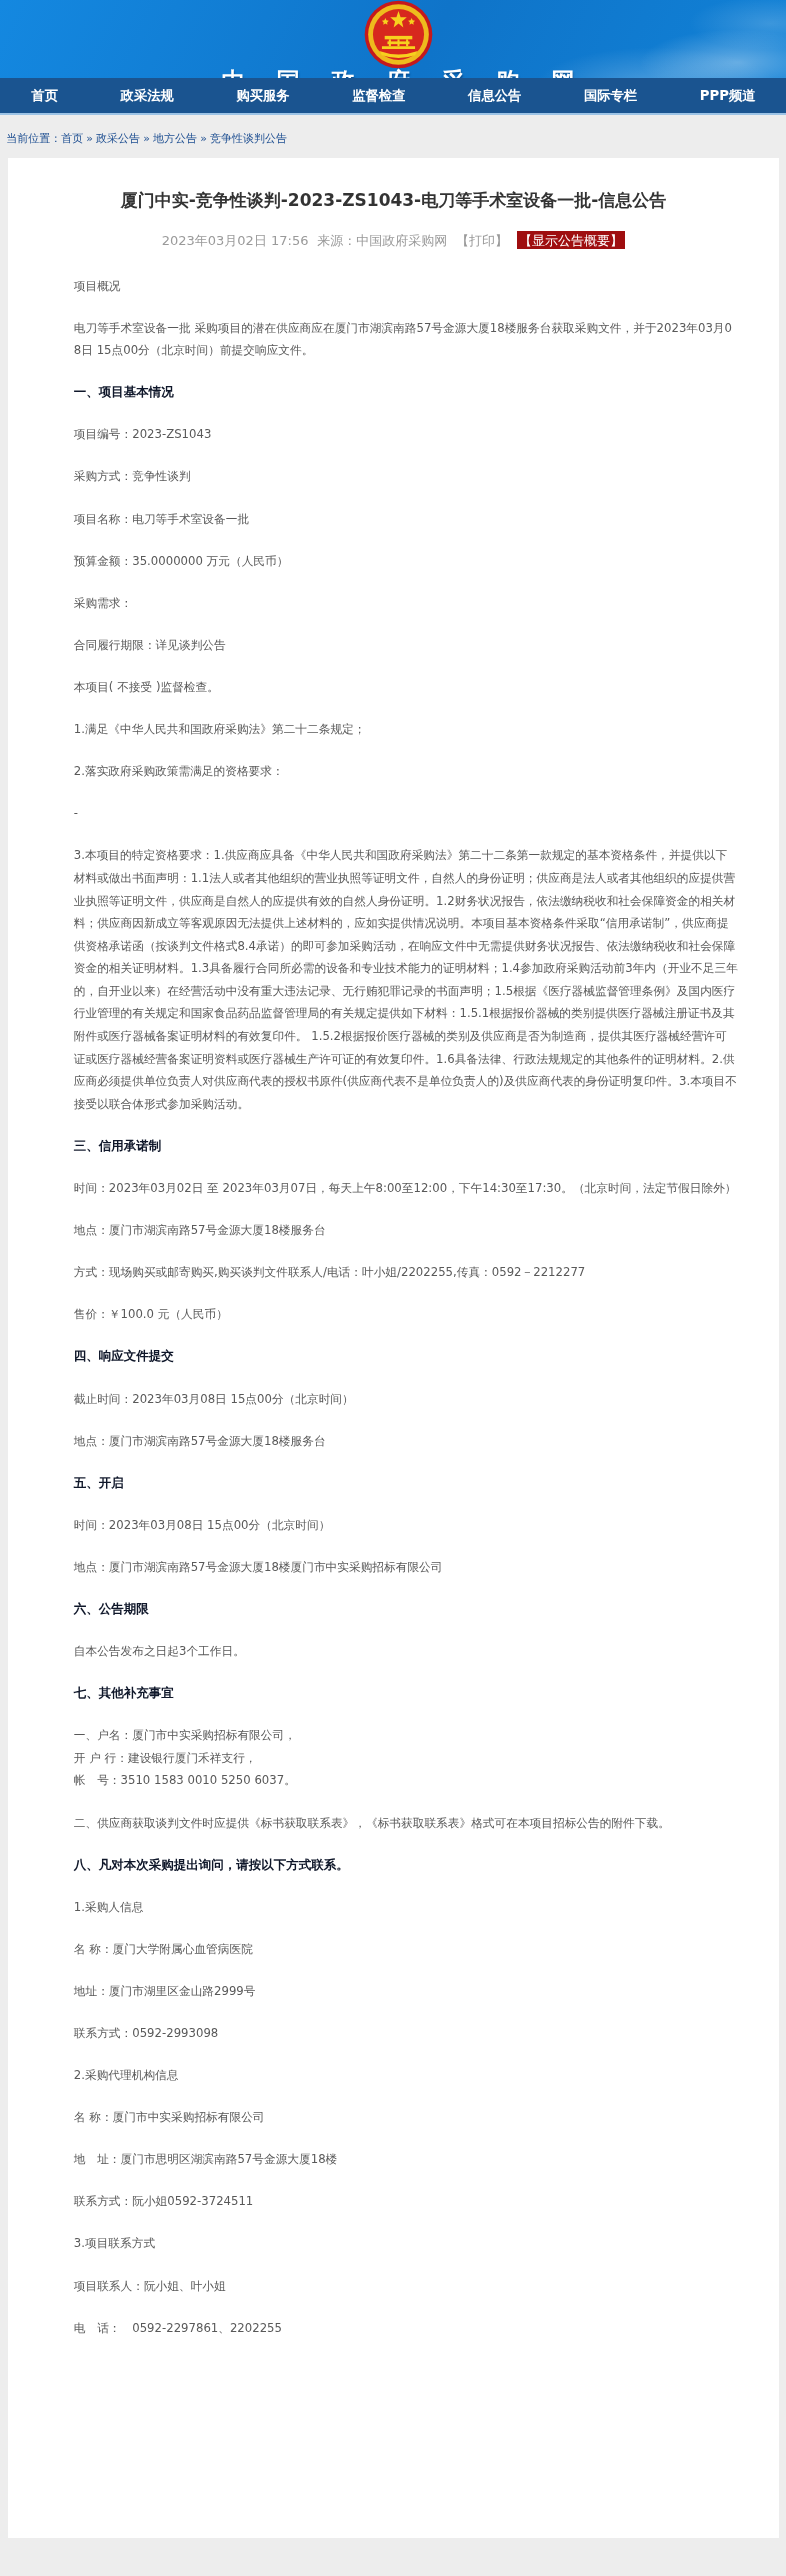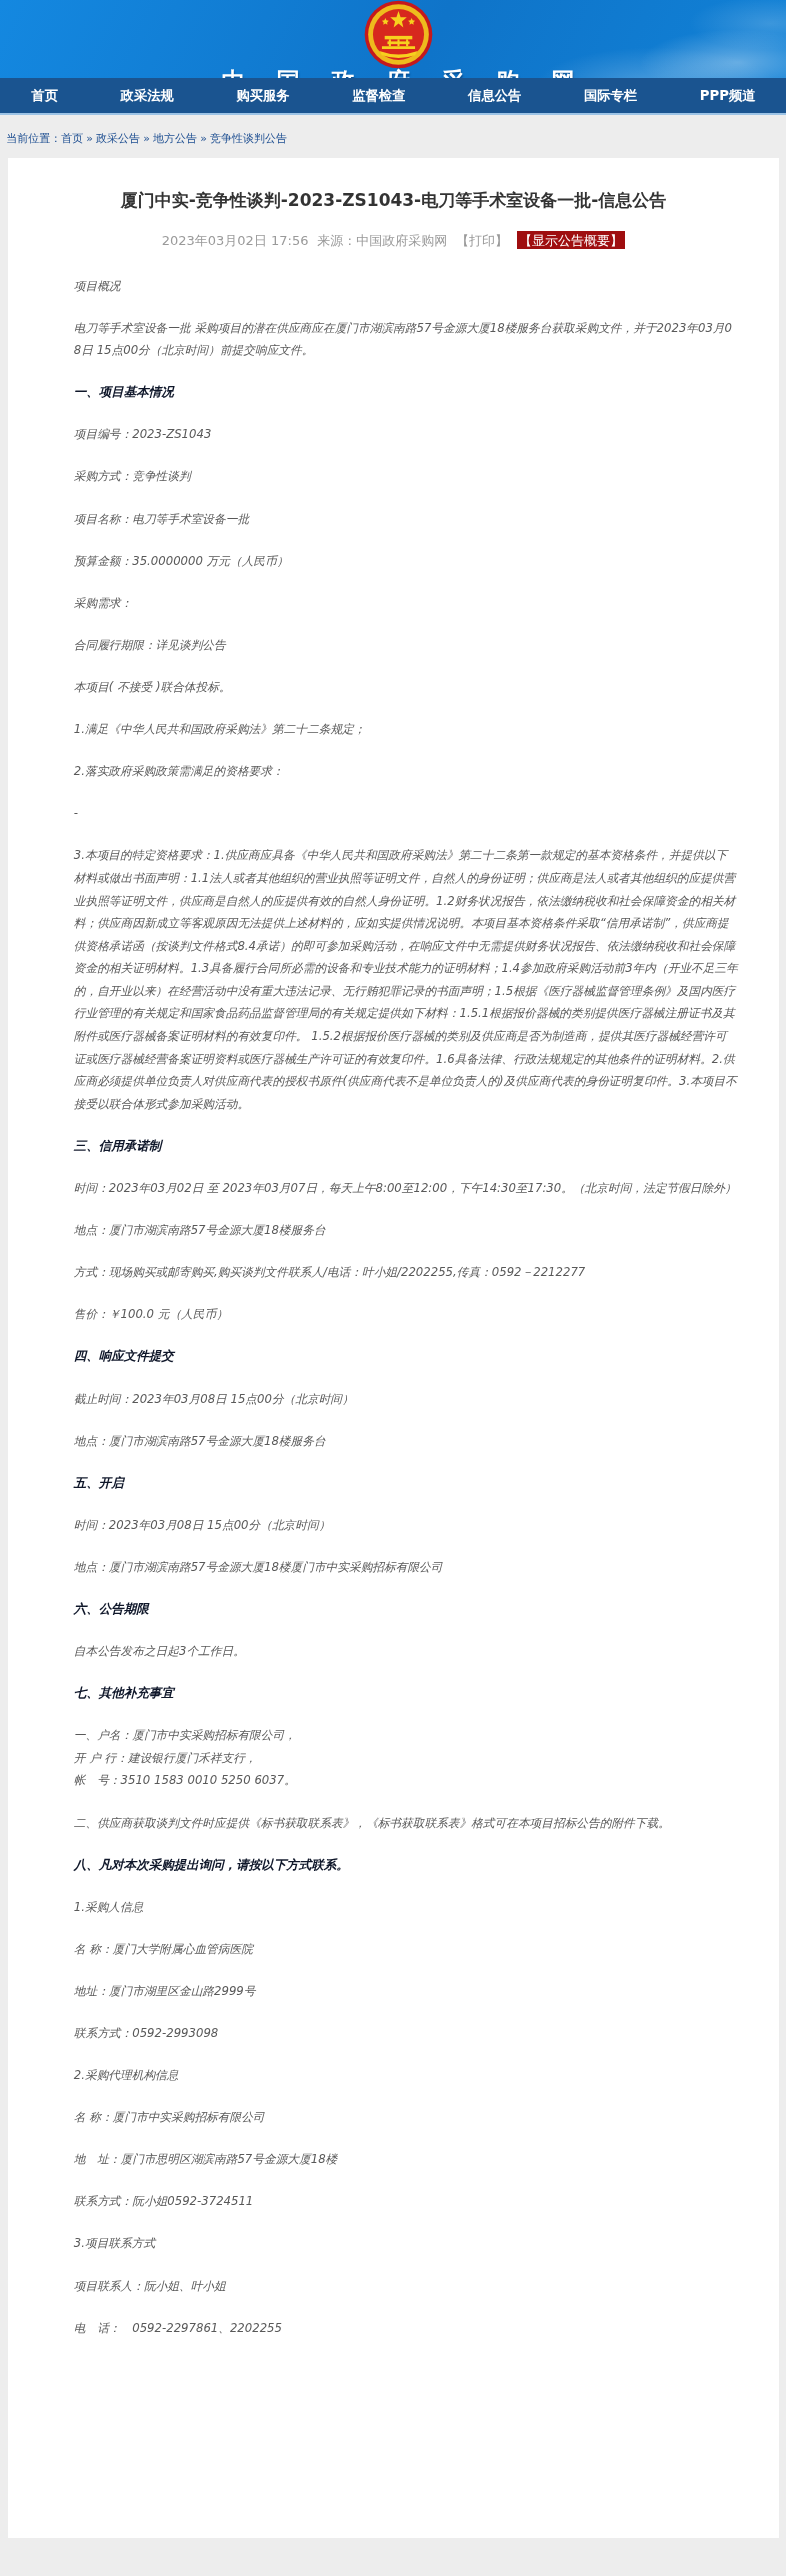--- a/index.html
+++ b/index.html
@@ -76,21 +76,20 @@
   }
 
   .article-body{ padding:25px 41px 0 66px; }
   .para{
     font-size:11.7px;
     line-height:22.6px;
     color:#595959;
     margin:0 0 19.5px 0;
     white-space:pre-line;
     word-break:break-all;
-    font-style:italic;
   }
   .para.bold{ font-weight:bold; color:#0f172a; font-size:12.5px; }
 </style>
 </head>
 <body>
 
 <div class="banner">
   <div class="banner-inner">
     <svg class="emblem" viewBox="0 0 100 100">
       <circle cx="50" cy="50" r="49" fill="#c5191c"></circle>
@@ -142,21 +141,21 @@
   <div class="article-body">
       <p class="para">项目概况</p>
       <p class="para">电刀等手术室设备一批 采购项目的潜在供应商应在厦门市湖滨南路57号金源大厦18楼服务台获取采购文件，并于2023年03月08日 15点00分（北京时间）前提交响应文件。</p>
       <p class="para bold">一、项目基本情况</p>
       <p class="para">项目编号：2023-ZS1043</p>
       <p class="para">采购方式：竞争性谈判</p>
       <p class="para">项目名称：电刀等手术室设备一批</p>
       <p class="para">预算金额：35.0000000 万元（人民币）</p>
       <p class="para">采购需求：</p>
       <p class="para">合同履行期限：详见谈判公告</p>
-      <p class="para">本项目( 不接受 )联合体投标。</p>
+      <p class="para">本项目( 不接受 )监督检查。</p>
       <p class="para">1.满足《中华人民共和国政府采购法》第二十二条规定；</p>
       <p class="para">2.落实政府采购政策需满足的资格要求：</p>
       <p class="para">-</p>
       <p class="para">3.本项目的特定资格要求：1.供应商应具备《中华人民共和国政府采购法》第二十二条第一款规定的基本资格条件，并提供以下材料或做出书面声明：1.1法人或者其他组织的营业执照等证明文件，自然人的身份证明；供应商是法人或者其他组织的应提供营业执照等证明文件，供应商是自然人的应提供有效的自然人身份证明。1.2财务状况报告，依法缴纳税收和社会保障资金的相关材料；供应商因新成立等客观原因无法提供上述材料的，应如实提供情况说明。本项目基本资格条件采取“信用承诺制”，供应商提供资格承诺函（按谈判文件格式8.4承诺）的即可参加采购活动，在响应文件中无需提供财务状况报告、依法缴纳税收和社会保障资金的相关证明材料。1.3具备履行合同所必需的设备和专业技术能力的证明材料；1.4参加政府采购活动前3年内（开业不足三年的，自开业以来）在经营活动中没有重大违法记录、无行贿犯罪记录的书面声明；1.5根据《医疗器械监督管理条例》及国内医疗行业管理的有关规定和国家食品药品监督管理局的有关规定提供如下材料：1.5.1根据报价器械的类别提供医疗器械注册证书及其附件或医疗器械备案证明材料的有效复印件。 1.5.2根据报价医疗器械的类别及供应商是否为制造商，提供其医疗器械经营许可证或医疗器械经营备案证明资料或医疗器械生产许可证的有效复印件。1.6具备法律、行政法规规定的其他条件的证明材料。2.供应商必须提供单位负责人对供应商代表的授权书原件(供应商代表不是单位负责人的)及供应商代表的身份证明复印件。3.本项目不接受以联合体形式参加采购活动。</p>
       <p class="para bold">三、信用承诺制</p>
       <p class="para">时间：2023年03月02日 至 2023年03月07日，每天上午8:00至12:00，下午14:30至17:30。（北京时间，法定节假日除外）</p>
       <p class="para">地点：厦门市湖滨南路57号金源大厦18楼服务台</p>
       <p class="para">方式：现场购买或邮寄购买,购买谈判文件联系人/电话：叶小姐/2202255,传真：0592－2212277</p>
       <p class="para">售价：￥100.0 元（人民币）</p>
       <p class="para bold">四、响应文件提交</p>

